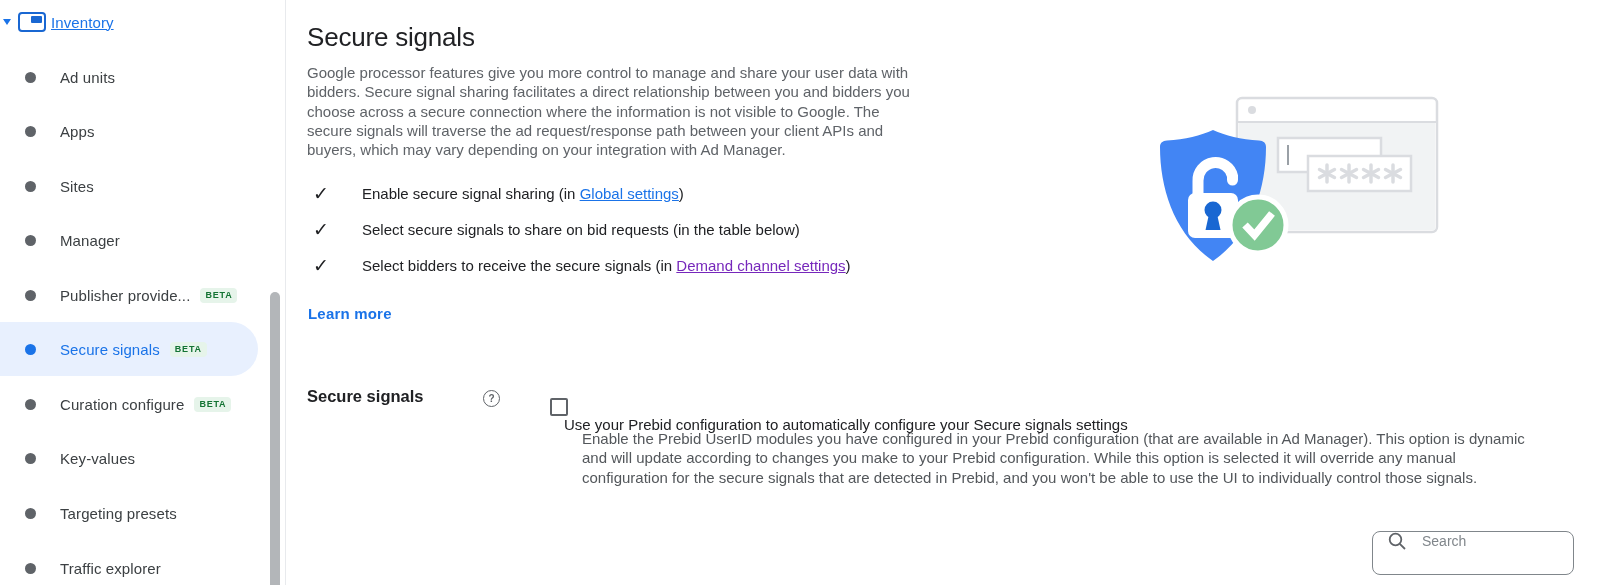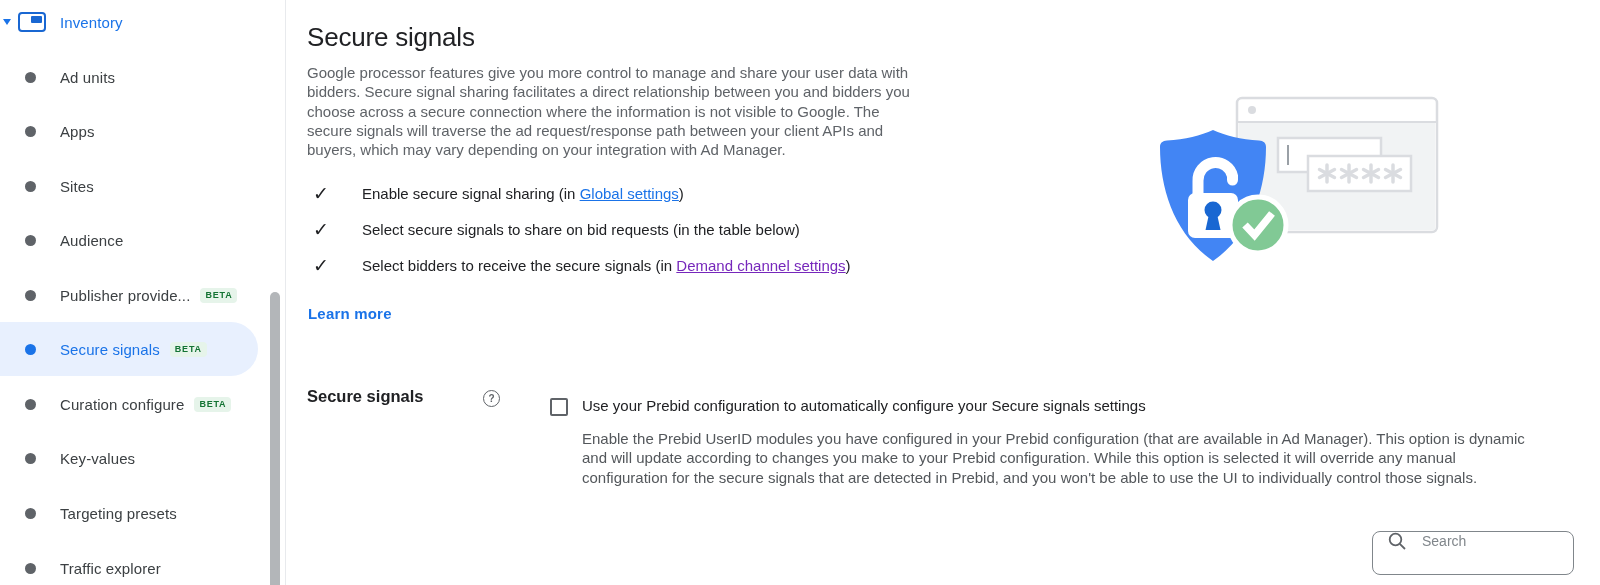--- a/index.html
+++ b/index.html
@@ -14,21 +14,21 @@
   .nav-row.selected .nav-bullet{background:#1a73e8;}
   .nav-label{font-size:15px;color:#3c4043;letter-spacing:.1px;white-space:nowrap;}
   .nav-row.selected .nav-label,.parent-label{color:#1a73e8;}
   .beta-badge{margin-left:10px;background:#e6f4ea;color:#137333;font-size:9px;font-weight:bold;
               letter-spacing:.8px;padding:3px 5px;border-radius:4px;line-height:1;flex:0 0 auto;}
   .caret{width:0;height:0;border-left:4.5px solid transparent;border-right:4.5px solid transparent;
          border-top:6px solid #1a73e8;margin-left:3px;flex:0 0 auto;}
   .inv-icon{position:relative;width:28px;height:20px;border:2px solid #1967d2;border-radius:4px;
             margin-left:7px;box-sizing:border-box;flex:0 0 auto;background:#fff;}
   .inv-inner{position:absolute;top:2px;right:2px;width:11px;height:7px;background:#1967d2;border-radius:1px;}
-  .inv-label{margin-left:14px;}
+  .inv-label{margin-left:5px;text-decoration:underline;}
   .sb-scroll{position:absolute;left:270px;top:292px;width:10px;height:300px;background:#b3b6b9;border-radius:6px;}
 
   
   .main{position:absolute;left:307px;top:0;width:1290px;height:585px;}
   .page-title{position:absolute;left:0;top:22px;margin:0;font-size:26px;font-weight:400;color:#202124;letter-spacing:-0.2px;}
   .page-desc{position:absolute;left:0;top:63px;width:620px;margin:0;font-size:15px;line-height:19.3px;color:#5f6368;}
 
   .checklist{position:absolute;left:0;top:175px;width:700px;}
   .check-row{display:flex;align-items:center;height:36px;}
   .check-glyph{width:22px;margin-left:6px;font-size:19px;color:#202124;flex:0 0 auto;}
@@ -37,21 +37,21 @@
   .link-blue{color:#1a73e8;}
   .link-purple{color:#7627bb;}
 
   .learn-more{position:absolute;left:1px;top:305px;font-size:15px;font-weight:600;color:#1a73e8;
               text-decoration:none;cursor:pointer;letter-spacing:.2px;}
 
   .section-label{position:absolute;left:0;top:387px;font-size:16.5px;font-weight:bold;color:#202124;}
   .help-icon{position:absolute;left:176px;top:390px;width:15px;height:15px;border:1.5px solid #5f6368;
              border-radius:50%;color:#5f6368;font-size:10px;font-weight:bold;display:flex;
              align-items:center;justify-content:center;cursor:pointer;box-sizing:content-box;}
-  .checkbox-row{position:absolute;left:243px;top:397px;display:flex;align-items:flex-start;cursor:pointer;}
+  .checkbox-row{position:absolute;left:243px;top:397px;display:flex;align-items:flex-start;cursor:pointer;flex-direction:column;}
   .checkbox{width:18px;height:18px;border:2px solid #5f6368;border-radius:2px;background:#fff;
             box-sizing:border-box;flex:0 0 auto;margin-top:1px;cursor:pointer;}
   .checkbox-label{margin-left:14px;font-size:15px;color:#202124;}
   .checkbox-desc{position:absolute;left:275px;top:429px;width:950px;margin:0;font-size:15px;line-height:19.3px;color:#53575b;}
 
   
   .search-box{position:absolute;left:1372px;top:531px;width:202px;height:44px;border:1px solid #80868b;
               border-radius:8px;display:flex;align-items:flex-start;padding-left:15px;box-sizing:border-box;background:#fff;}
   .search-box input{border:none;outline:none;background:transparent;margin-left:13px;width:145px;
                     font-family:"Liberation Sans",sans-serif;font-size:14px;color:#202124;}
@@ -85,21 +85,21 @@
       <span class="nav-label">Apps</span>
     </div>
 
     <div class="nav-row" style="top:159px">
       <span class="nav-bullet"></span>
       <span class="nav-label">Sites</span>
     </div>
 
     <div class="nav-row" style="top:213px">
       <span class="nav-bullet"></span>
-      <span class="nav-label">Audience</span>
+      <span class="nav-label">Manager</span>
     </div>
 
     <div class="nav-row" style="top:268px">
       <span class="nav-bullet"></span>
       <span class="nav-label">Publisher provide...</span>
       <span class="beta-badge">BETA</span>
     </div>
 
     <div class="nav-row selected" style="top:322px">
       <span class="nav-bullet"></span>

